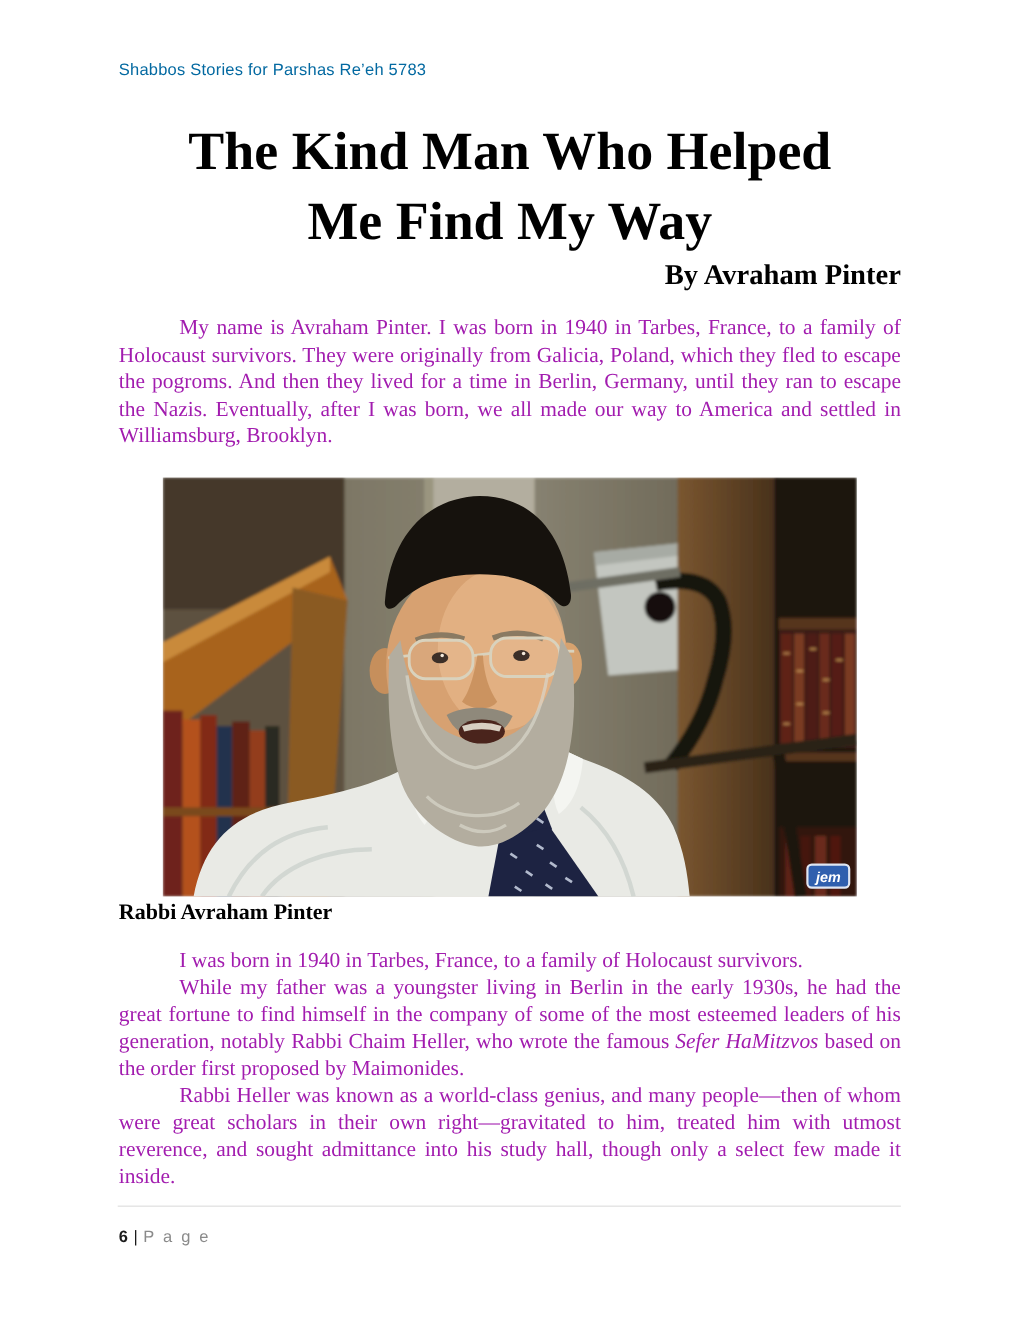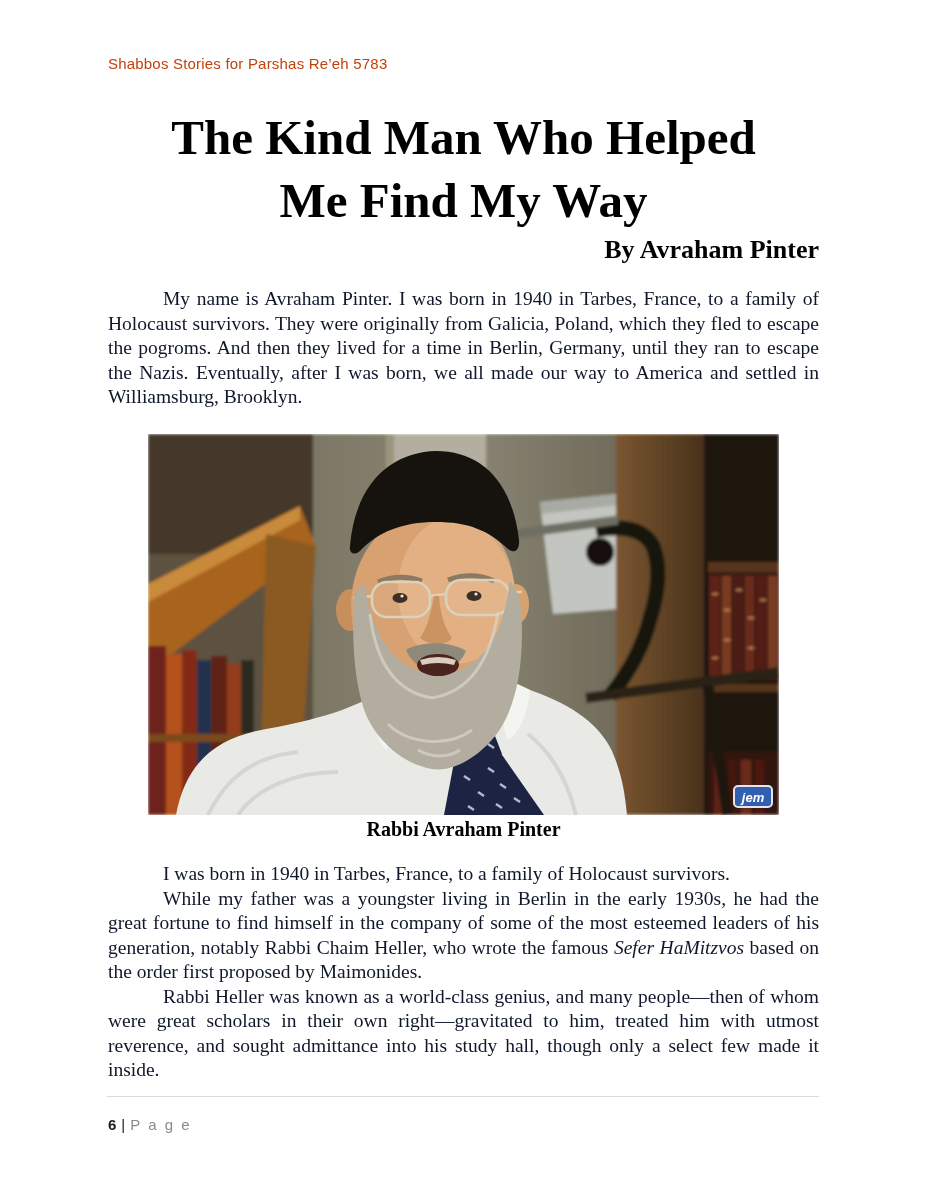--- a/index.html
+++ b/index.html
@@ -7,53 +7,53 @@
     position:relative;
     width:927px;height:1200px;
     background:#ffffff;
     overflow:hidden;
     font-family:"Liberation Serif", serif;
     color:#111;
   }
   .doc-header{
     position:absolute;left:108px;top:55px;
     font-family:"Liberation Sans", sans-serif;
-    font-size:15px;color:#c2410c;letter-spacing:.2px;
+    font-size:15px;color:#0369a1;letter-spacing:.2px;
   }
   .title-block{
     position:absolute;left:108px;top:106px;width:711px;
     text-align:center;
   }
   .title-line{
     font-family:"Liberation Serif", serif;
     font-weight:bold;font-size:49px;line-height:63px;color:#000;
     white-space:nowrap;
   }
   .byline{
     font-family:"Liberation Serif", serif;
     font-weight:bold;font-size:26px;line-height:32px;color:#000;
     margin-top:2px;
     text-align:right;
   }
   .text-block{
     position:absolute;left:108px;width:711px;
     font-size:19.5px;line-height:24.5px;
-    text-align:justify;color:#0f172a;
+    text-align:justify;color:#a21caf;
   }
   .text-block p{margin:0;text-indent:55px;}
   .tb1{top:287px;}
   .tb2{top:862px;}
   .ital{font-style:italic;}
   .figure-wrap{
     position:absolute;left:148px;top:434px;width:631px;height:279px;
   }
   .figure-wrap svg{display:block;}
   .fig-caption{
     position:absolute;left:108px;top:818px;width:711px;
-    text-align:center;font-weight:bold;font-size:20px;color:#000;
+    text-align:left;font-weight:bold;font-size:20px;color:#000;
     font-family:"Liberation Serif", serif;
   }
   .footer-rule{
     position:absolute;left:107px;top:1096px;width:712px;
     border-top:1px solid #dcdcdc;height:0;
   }
   .doc-footer{
     position:absolute;left:108px;top:1104px;
     font-family:Liberation Sans, sans-serif;
     font-size:15px;color:#1a1a1a;margin-top:12px;

